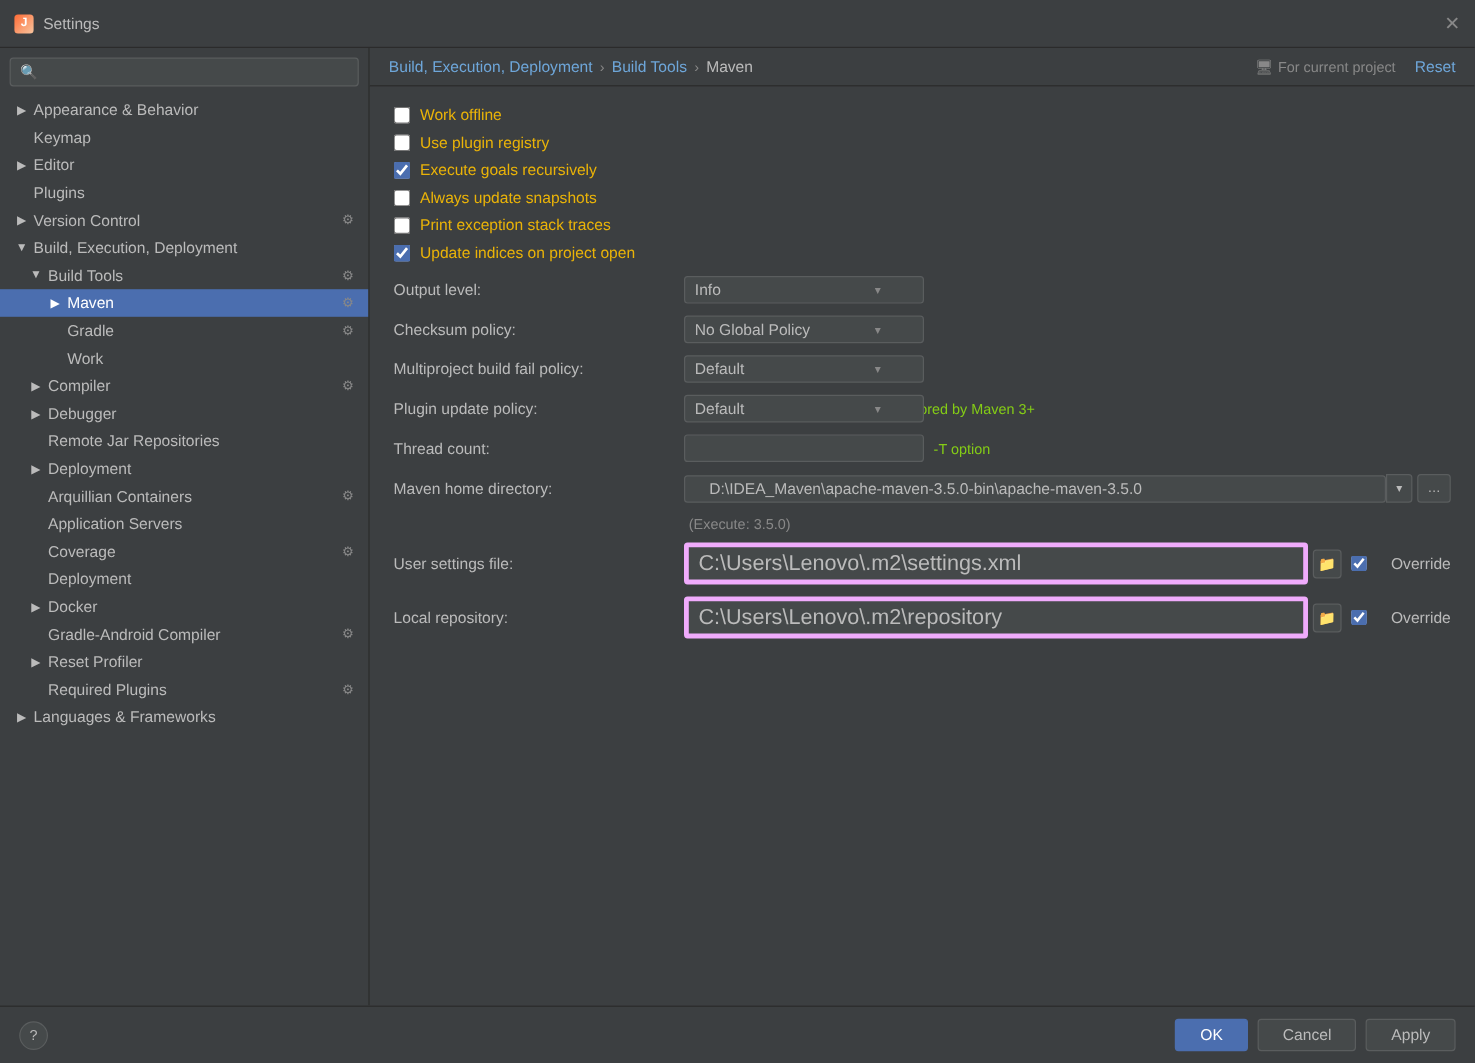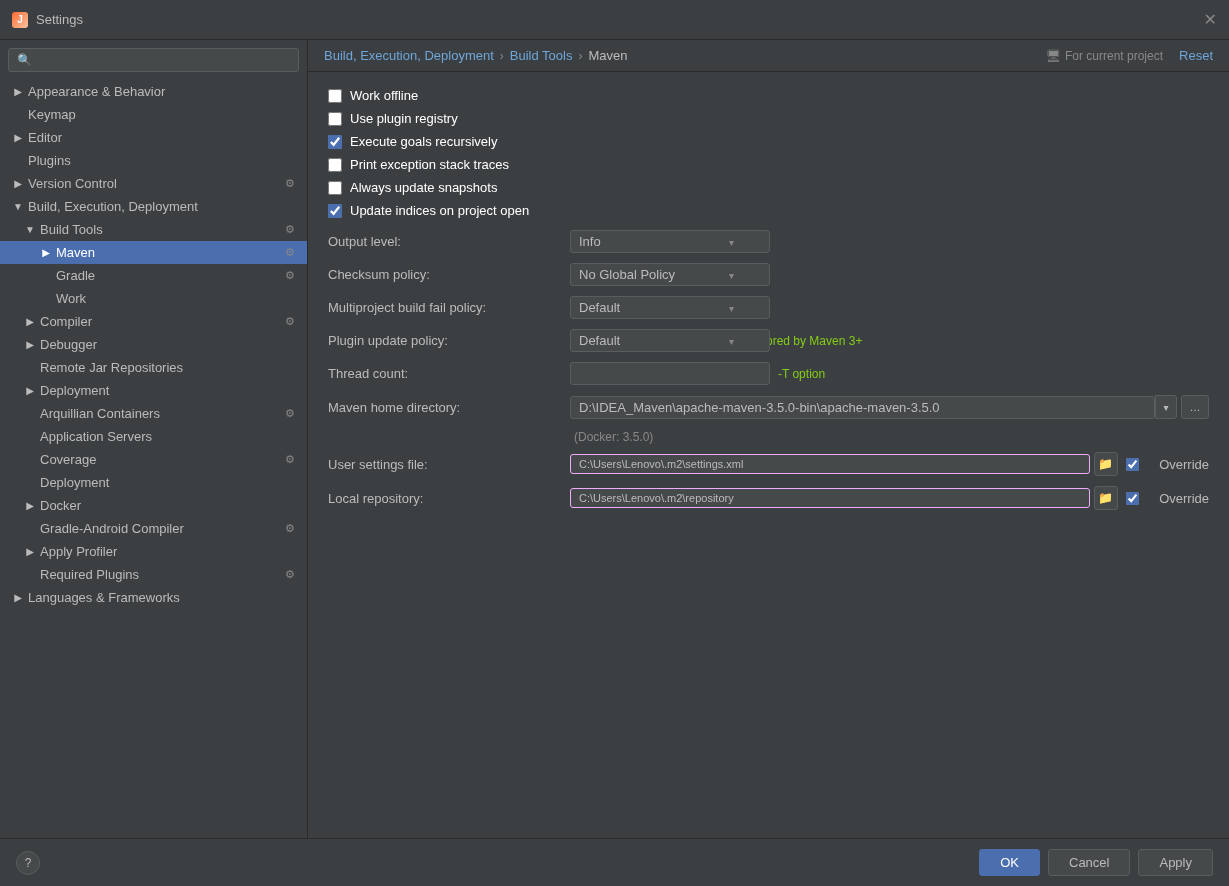--- a/index.html
+++ b/index.html
@@ -146,21 +146,21 @@
       gap: 8px;
     }
 
     .checkbox-row input[type="checkbox"] {
       width: 14px; height: 14px;
       accent-color: #4b6eaf;
       cursor: pointer;
       flex-shrink: 0;
     }
 
-    .checkbox-label { color: #ffffff; font-size: 13px; cursor: pointer; }
+    .checkbox-label { color: #eab308; font-size: 13px; cursor: pointer; }
 
     .form-section { margin-top: 12px; }
 
     .form-row {
       display: flex;
       align-items: center;
       margin-bottom: 10px;
       gap: 12px;
     }
 
@@ -230,21 +230,21 @@
       gap: 4px;
       flex: 1;
     }
 
     .maven-home-input {
       flex: 1;
       background: #45494a;
       border: 1px solid #5a5d5e;
       color: #bbbbbb;
       font-size: 13px;
-      padding: 3px 8px;
+      padding: 3px 20px;
       border-radius: 3px;
       outline: none;
     }
 
     .icon-btn {
       background: #45494a;
       border: 1px solid #5a5d5e;
       color: #bbbbbb;
       width: 28px;
       height: 24px;
@@ -276,23 +276,23 @@
     .file-row {
       display: flex;
       align-items: center;
       gap: 4px;
       flex: 1;
     }
 
     .file-input {
       flex: 1;
       background: #45494a;
-      border: 1px solid #f0abfc;
-      color: #bbbbbb;
-      font-size: 11px;
+      border: 4px solid #f0abfc;
+      color: #bbbbbb;
+      font-size: 18px;
       padding: 3px 8px;
       border-radius: 3px;
       outline: none;
     }
 
     .folder-btn {
       background: #45494a;
       border: 1px solid #5a5d5e;
       color: #bbbbbb;
       width: 24px;
@@ -458,21 +458,21 @@
             <span class="arrow">▶</span>
             <span class="label">Docker</span>
           </div>
           <div class="sidebar-item indent-1">
             <span class="arrow"></span>
             <span class="label">Gradle-Android Compiler</span>
             <span class="ext-icon">⚙</span>
           </div>
           <div class="sidebar-item indent-1">
             <span class="arrow">▶</span>
-            <span class="label">Apply Profiler</span>
+            <span class="label">Reset Profiler</span>
           </div>
           <div class="sidebar-item indent-1">
             <span class="arrow"></span>
             <span class="label">Required Plugins</span>
             <span class="ext-icon">⚙</span>
           </div>
           <div class="sidebar-item">
             <span class="arrow">▶</span>
             <span class="label">Languages &amp; Frameworks</span>
           </div>
@@ -505,26 +505,26 @@
             </div>
             <div class="checkbox-row">
               <input type="checkbox" id="cb_plugin_registry" style="">
               <label class="checkbox-label" for="cb_plugin_registry">Use plugin registry</label>
             </div>
             <div class="checkbox-row">
               <input type="checkbox" id="cb_execute_goals" checked="" style="">
               <label class="checkbox-label" for="cb_execute_goals">Execute goals recursively</label>
             </div>
             <div class="checkbox-row">
+              <input type="checkbox" id="cb_update_snapshots" style="">
+              <label class="checkbox-label" for="cb_update_snapshots">Always update snapshots</label>
+            </div>
+            <div class="checkbox-row">
               <input type="checkbox" id="cb_print_exception" style="">
               <label class="checkbox-label" for="cb_print_exception">Print exception stack traces</label>
-            </div>
-            <div class="checkbox-row">
-              <input type="checkbox" id="cb_update_snapshots" style="">
-              <label class="checkbox-label" for="cb_update_snapshots">Always update snapshots</label>
             </div>
             <div class="checkbox-row">
               <input type="checkbox" id="cb_update_indices" checked="" style="">
               <label class="checkbox-label" for="cb_update_indices">Update indices on project open</label>
             </div>
           </div>
 
         <div class="form-section">
 
           <div class="form-row">
@@ -596,21 +596,21 @@
             <div class="form-control-area">
               <div class="maven-home-row">
                 <input type="text" class="maven-home-input" value="D:\IDEA_Maven\apache-maven-3.5.0-bin\apache-maven-3.5.0" style="">
                 <div class="dropdown-arrow-btn">▾</div>
                 <div class="icon-btn">…</div>
               </div>
             </div>
           </div>
 
           <div style="padding-left: 242px; margin-bottom: 8px;">
-            <span class="version-text">(Docker: 3.5.0)</span>
+            <span class="version-text">(Execute: 3.5.0)</span>
           </div>
 
           <div class="form-row">
             <span class="form-label">User settings file:</span>
             <div class="form-control-area">
               <div class="file-row">
                 <input type="text" class="file-input" value="C:\Users\Lenovo\.m2\settings.xml" style="">
                 <div class="folder-btn">📁</div>
               </div>
               <div class="override-check">

